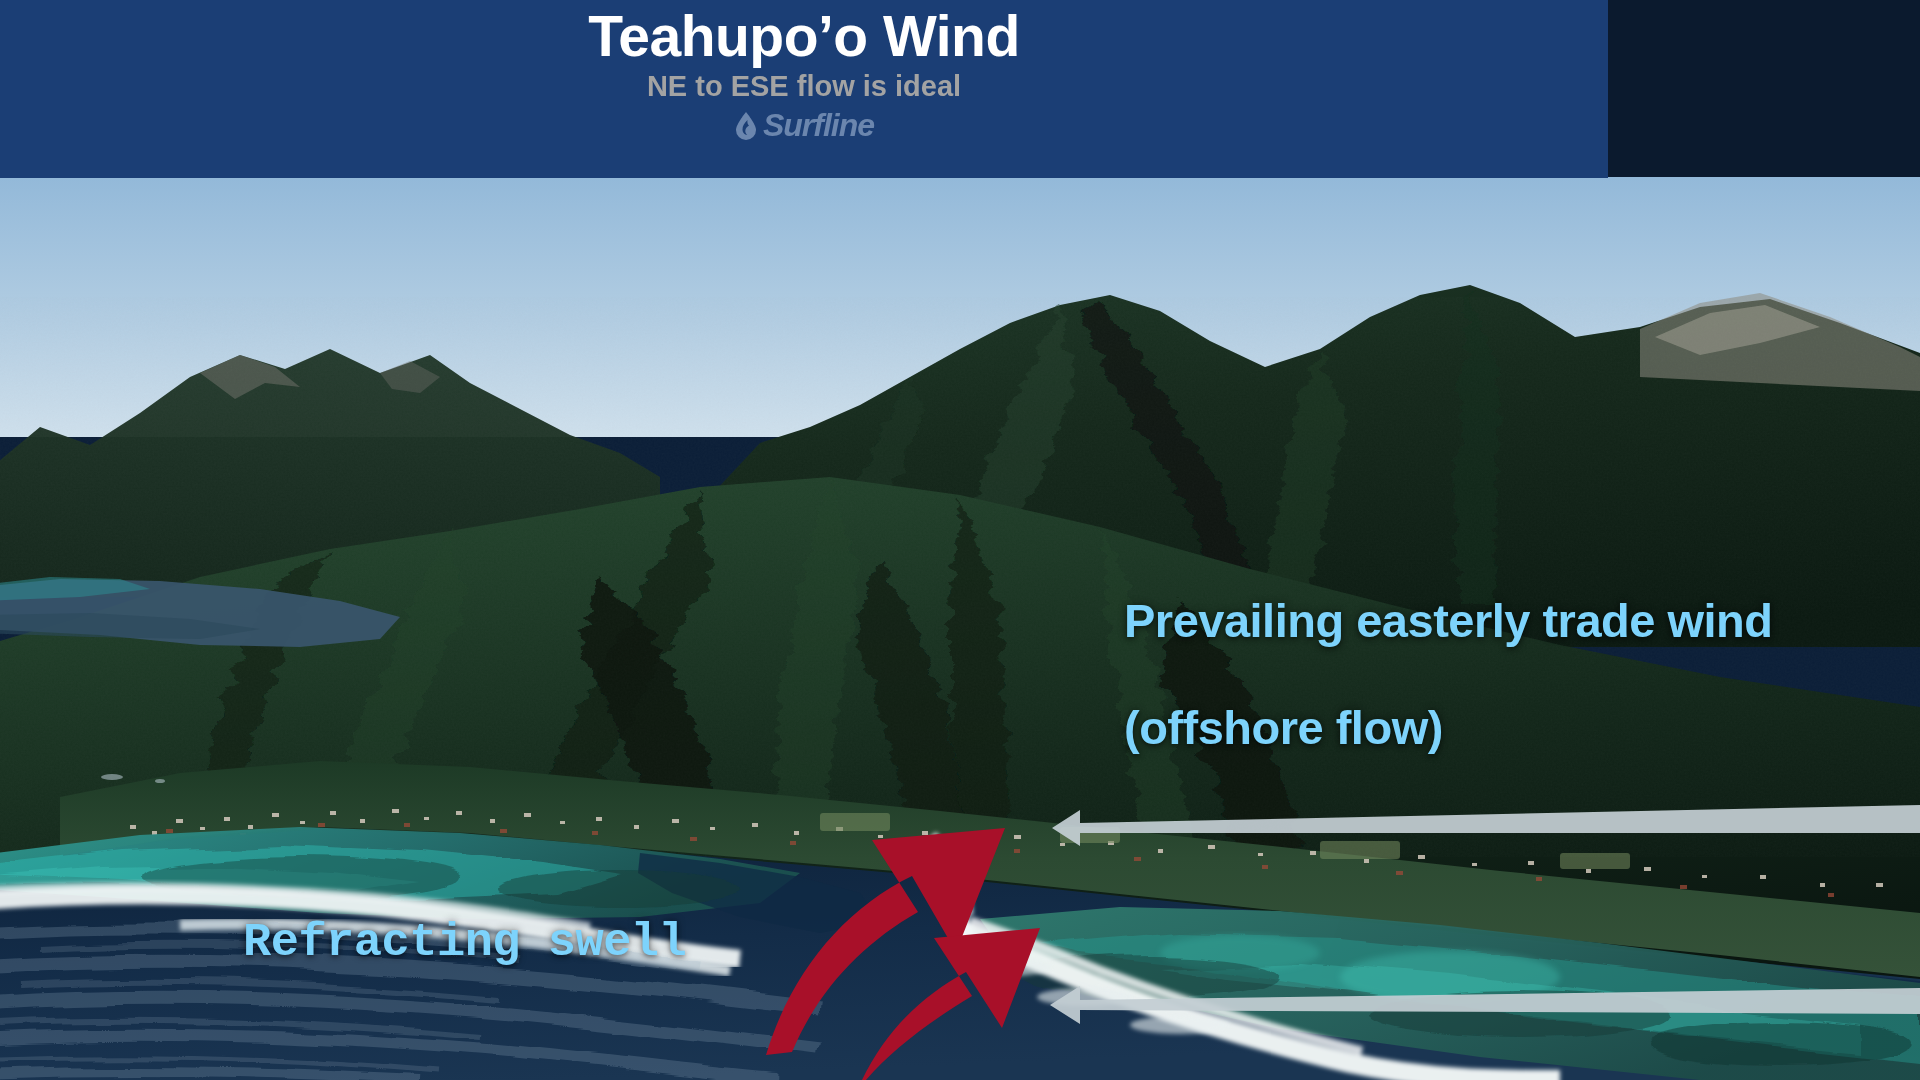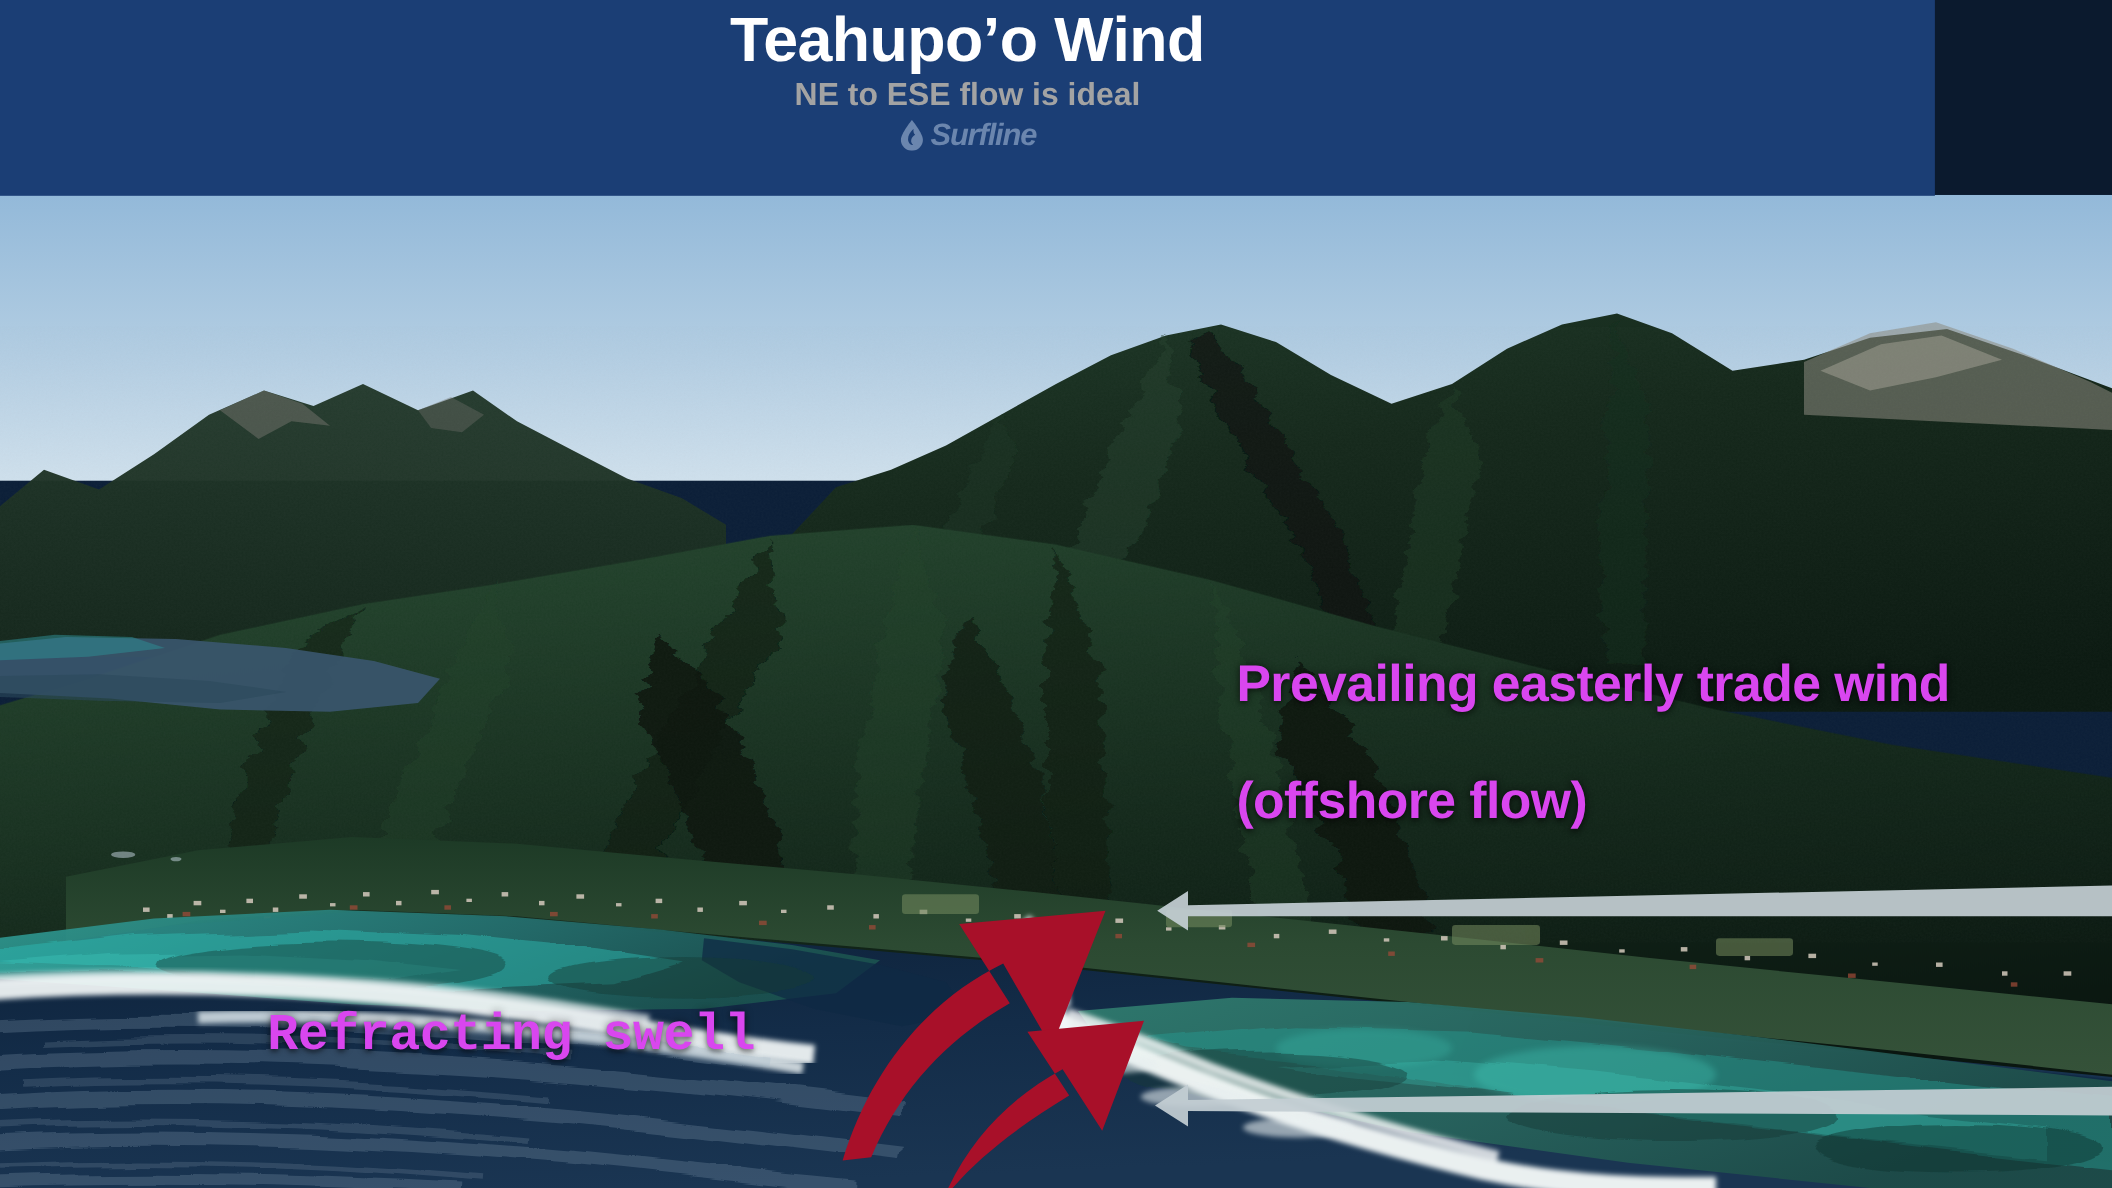--- a/index.html
+++ b/index.html
@@ -13,21 +13,21 @@
 
   #root {
     position:relative;
     width:1920px; height:1080px;
     overflow:hidden;
   }
 
   
   #header {
     position:absolute; left:0; top:0;
-    width:1759px; height:178px;
+    width:1608px; height:178px;
     background:#1b3e75;
     z-index:60;
     display:flex; flex-direction:column;
     align-items:center; justify-content:flex-start;
     padding-top:6px;
   }
   #title {
     color:#ffffff;
     font-size:57px;
     font-weight:bold;
@@ -47,39 +47,39 @@
   }
   #brand {
     display:flex; align-items:center; justify-content:center;
     gap:5px;
     margin-top:4px;
     opacity:0.72;
   }
   #brand-drop { display:block; }
   #brand-word {
     color:#8ba2c4;
-    font-size:28px;
+    font-size:32px;
     font-weight:bold;
     font-style:italic;
     letter-spacing:-1px;
   }
 
   
   #scene {
     position:absolute; left:0; top:177px;
     width:1920px; height:903px;
     overflow:hidden;
     background:#0c1f38;
   }
   #scene svg { display:block; width:1920px; height:903px; }
 
   
   .annot {
     position:absolute;
-    color:#d946ef;
+    color:#7dd3fc;
     font-weight:bold;
     line-height:1.14;
     z-index:40;
     text-shadow:0 0 8px rgba(0,0,0,.45), 0 2px 4px rgba(0,0,0,.35);
     white-space:pre-line;
     pointer-events:none;
   }
   #annot-trade {
     left:1124px; top:540px;
     font-size:47px;

